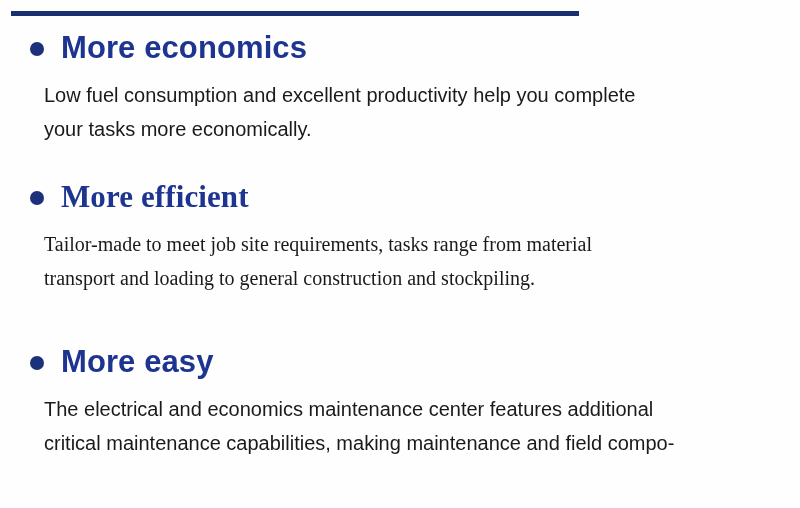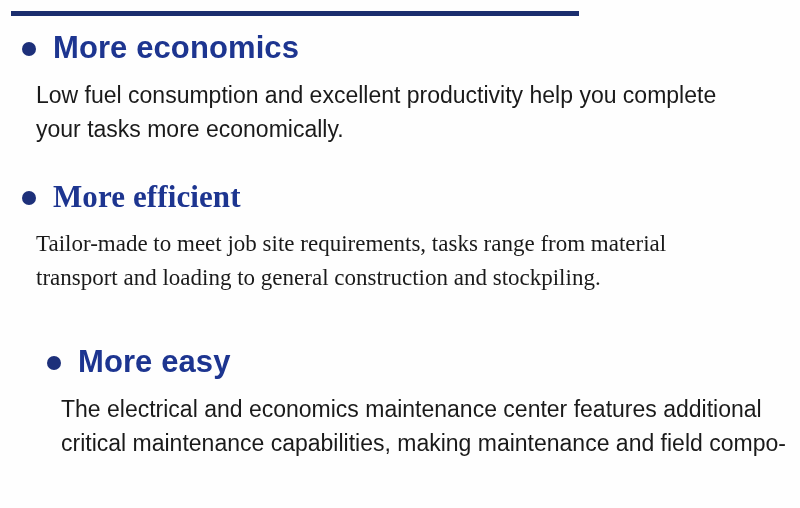--- a/index.html
+++ b/index.html
@@ -29,26 +29,26 @@
     background: #1b2e6e;
   }
   .content {
     position: absolute;
     left: 0;
     top: 0;
     width: 800px;
   }
   .section {
     position: absolute;
-    left: 4px;
+    left: 12px;
     width: 756px;
   }
   .section-1 { top: 26px; }
   .section-2 { top: 175px; font-family: Liberation Serif, serif; }
-  .section-3 { top: 340px; margin-left: 25px; }
+  .section-3 { top: 340px; }
 
   .heading-row {
     display: flex;
     align-items: center;
     padding-left: 18px;
     height: 44px;
   }
   .bullet {
     width: 14px;
     height: 14px;
@@ -62,21 +62,21 @@
     font-size: 31px;
     font-weight: bold;
     color: #1d3590;
     letter-spacing: 0.1px;
     line-height: 36px;
     white-space: nowrap;
   }
   .body-block {
     padding-left: 32px;
     padding-top: 8px;
-    font-size: 23px;
+    font-size: 20px;
     color: #1a1a1a;
     line-height: 34px;
     font-weight: normal;
   }
   .body-line {
     white-space: nowrap;
     display: block;
   }
 </style>
 </head>

